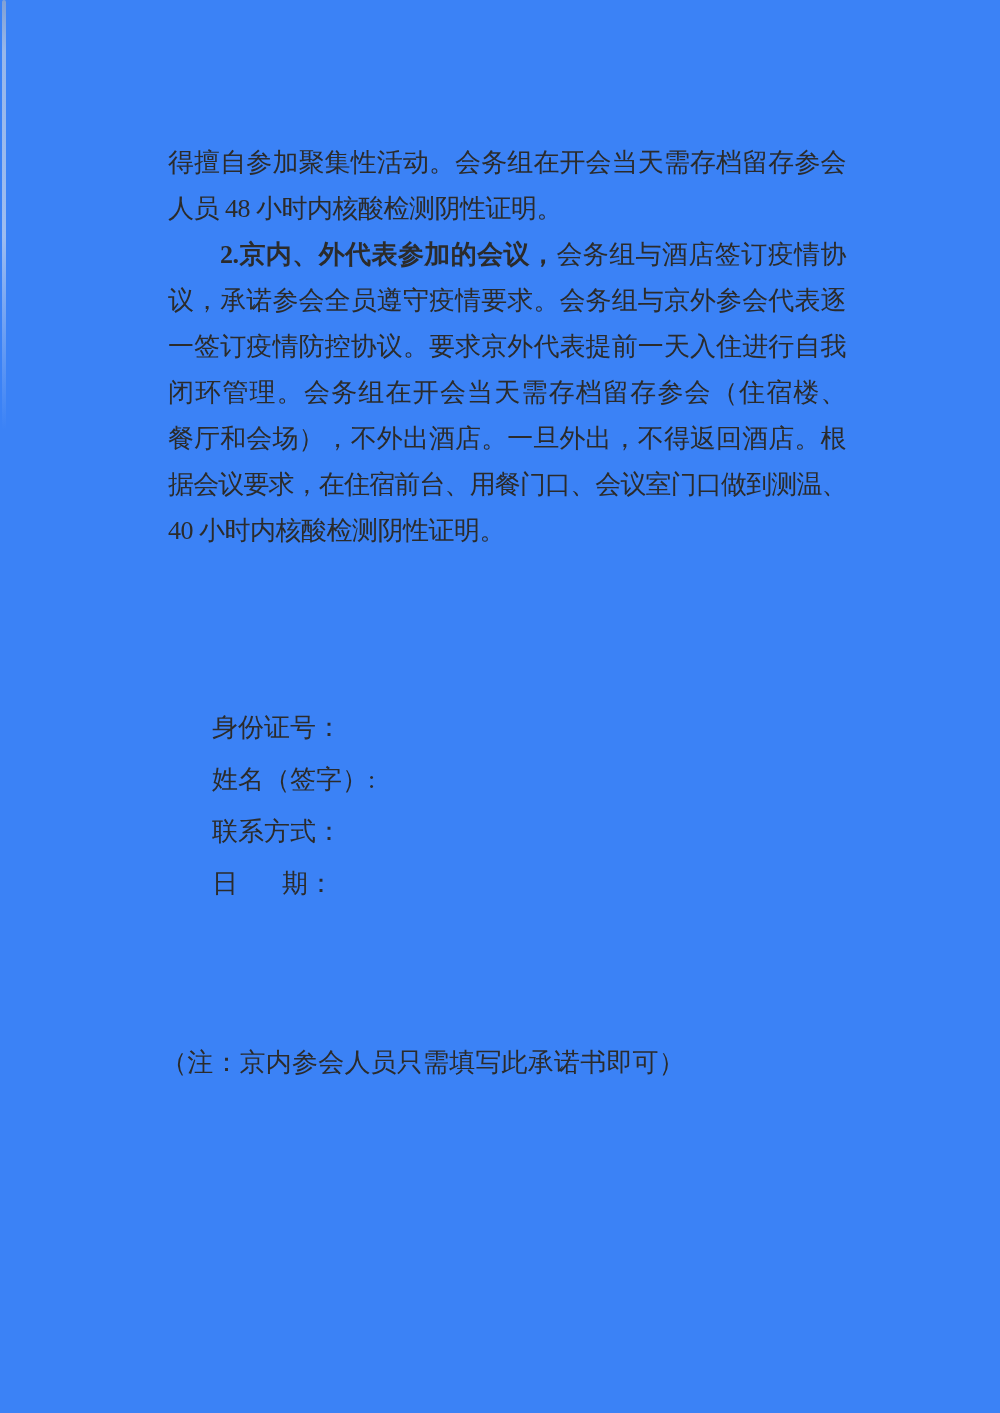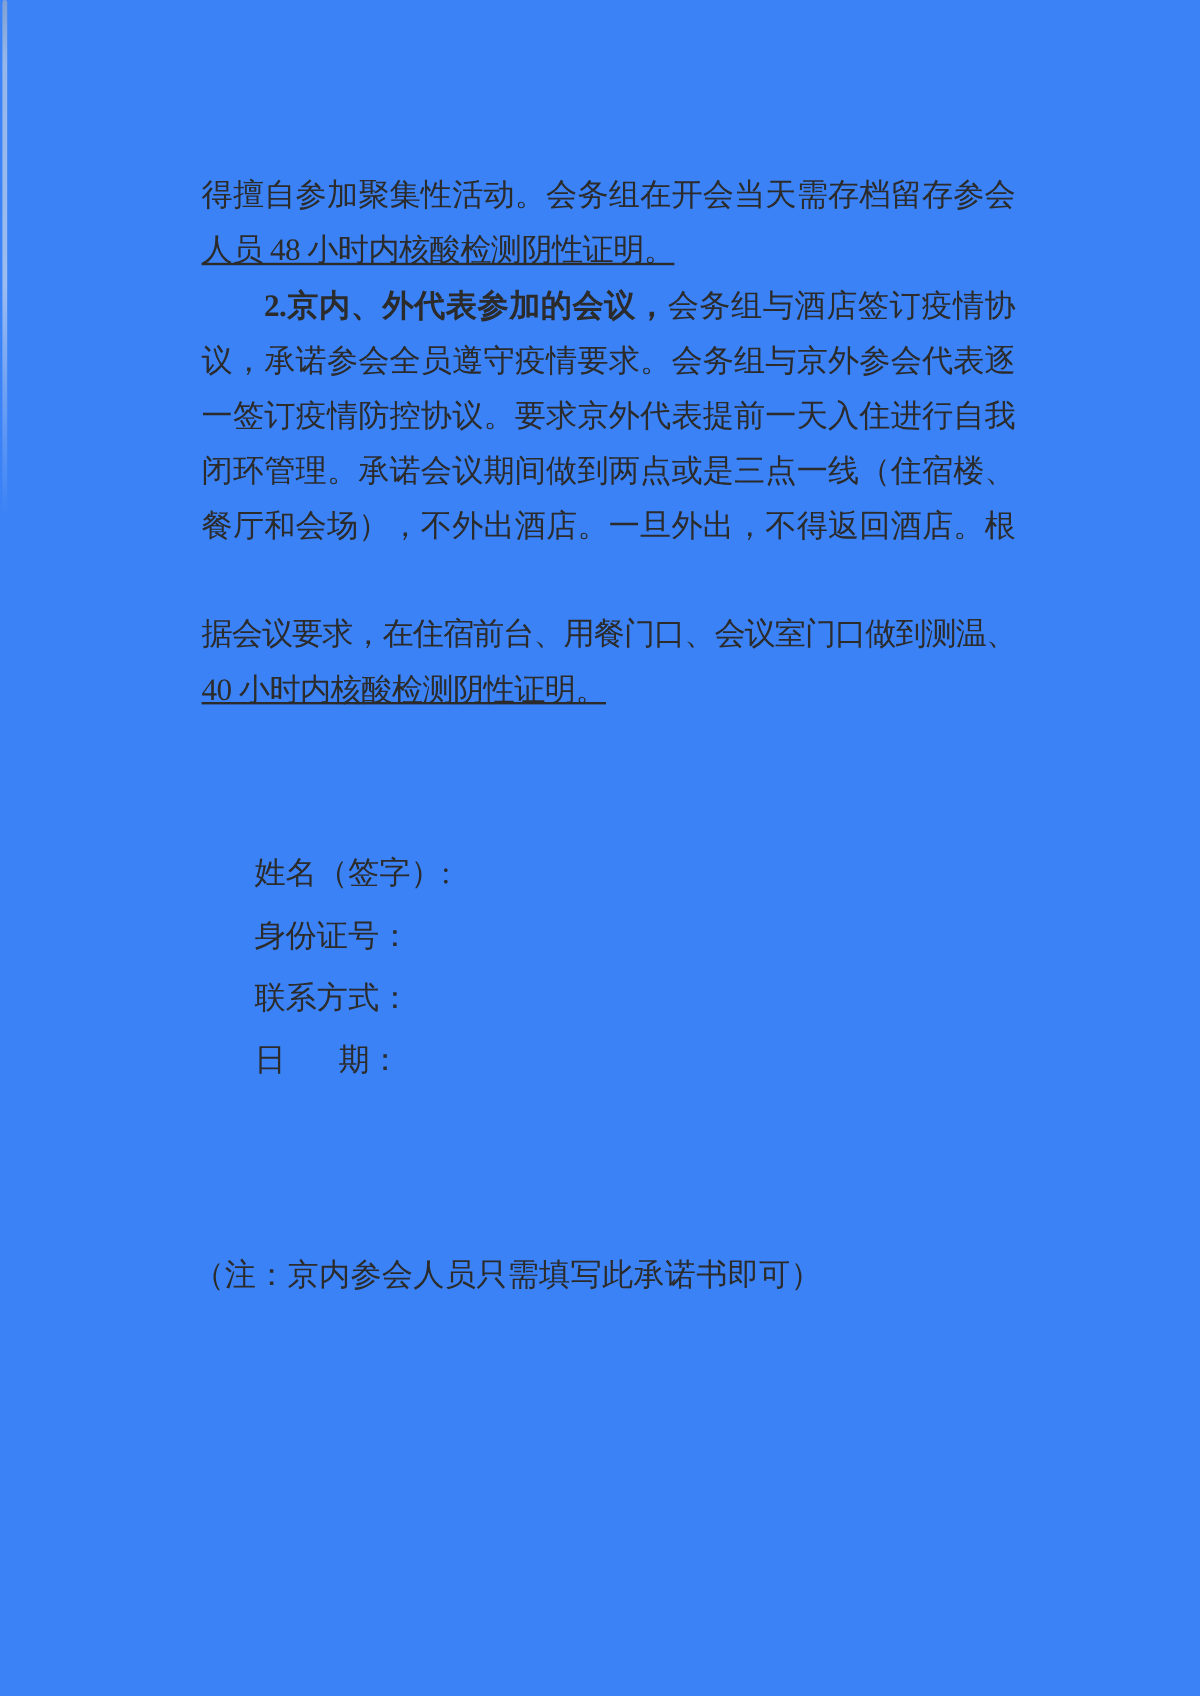--- a/index.html
+++ b/index.html
@@ -37,28 +37,26 @@
     letter-spacing: -0.5px;
   }
   .line {
     text-align: justify;
     text-align-last: justify;
     white-space: nowrap;
   }
   .line.no-just {
     text-align: right;
     text-align-last: left;
-    text-decoration: underline;
   }
   .line.indent {
     text-indent: 52px;
   }
   .line.tight {
     letter-spacing: -1.6px;
-    margin-top: 44px;
   }
   .bold {
     font-weight: bold;
     font-family: Liberation Serif, serif;
   }
   .signature-block {
     position: absolute;
     left: 212px;
     top: 702px;
     font-size: 26px;
@@ -89,29 +87,29 @@
 
   <div class="scan-edge"></div>
 
   <section class="body-text">
     <div class="line">得擅自参加聚集性活动。会务组在开会当天需存档留存参会</div>
     <div class="line no-just">人员 48 小时内核酸检测阴性证明。</div>
 
     <div class="line indent"><span class="bold">2.京内、外代表参加的会议，</span><span>会务组与酒店签订疫情协</span></div>
     <div class="line">议，承诺参会全员遵守疫情要求。会务组与京外参会代表逐</div>
     <div class="line">一签订疫情防控协议。要求京外代表提前一天入住进行自我</div>
-    <div class="line">闭环管理。承诺会议期间做到两点或是三点一线（住宿楼、</div>
+    <div class="line">闭环管理。会务组在开会当天需存档留存参会（住宿楼、</div>
     <div class="line">餐厅和会场），不外出酒店。一旦外出，不得返回酒店。根</div>
     <div class="line tight">据会议要求，在住宿前台、用餐门口、会议室门口做到测温、</div>
     <div class="line no-just">40 小时内核酸检测阴性证明。</div>
   </section>
 
   <section class="signature-block">
+    <div class="sig-line">身份证号：</div>
     <div class="sig-line">姓名（签字）:</div>
-    <div class="sig-line">身份证号：</div>
     <div class="sig-line">联系方式：</div>
     <div class="sig-line date-row">
       <span>日</span>
       <span>期：</span>
     </div>
   </section>
 
   <div class="note-line">（注：京内参会人员只需填写此承诺书即可）</div>
 
 </div>

